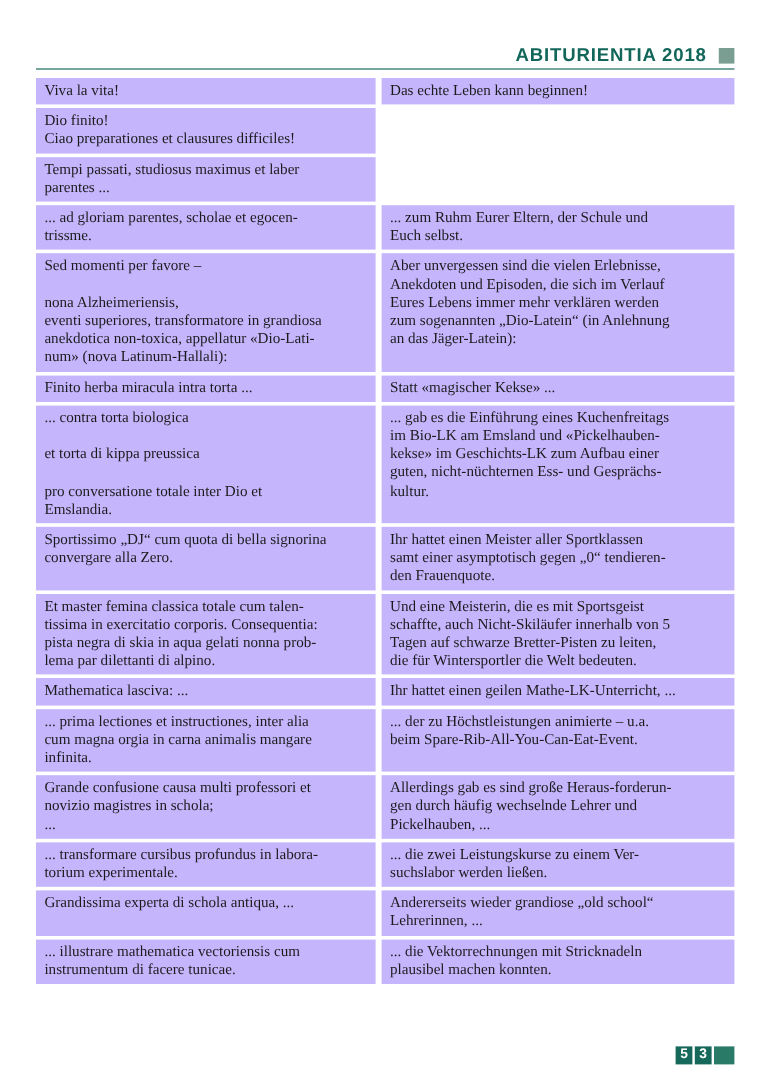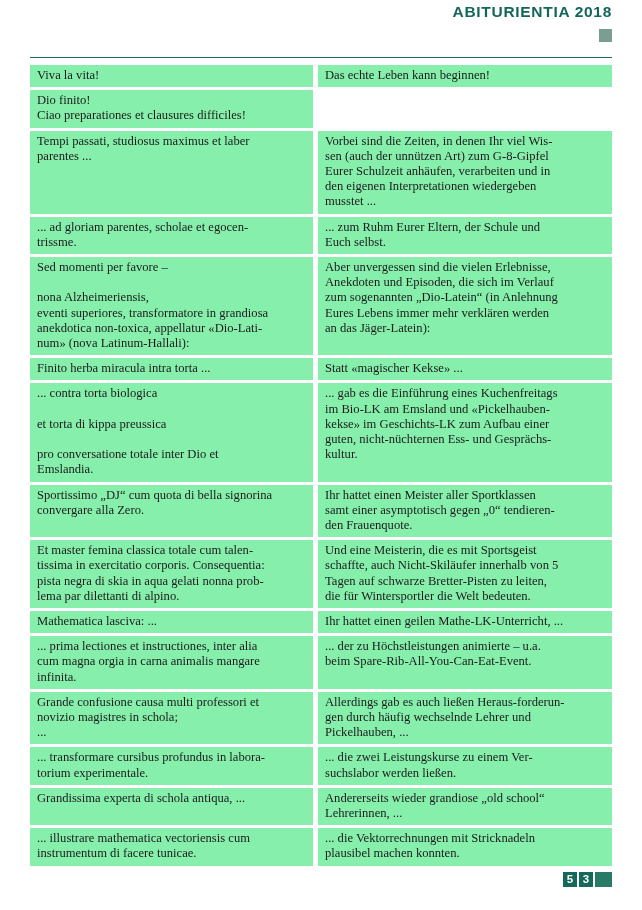--- a/index.html
+++ b/index.html
@@ -29,23 +29,22 @@
     position: absolute;
     left: 30px;
     right: 30px;
     top: 28px;
     height: 30px;
     display: flex;
     align-items: flex-end;
     justify-content: flex-end;
     gap: 10px;
     border-bottom: 1.4px solid #1c6b5b;
-    padding-bottom: 14px;
+    padding-bottom: 3px;
     box-sizing: border-box;
-    flex-direction: column;
   }
   .header-title {
     font-family: "Liberation Sans", "DejaVu Sans", sans-serif;
     font-weight: bold;
     font-size: 15.5px;
     letter-spacing: 0.7px;
     color: #12665a;
     line-height: 1;
     white-space: nowrap;
   }
@@ -67,21 +66,21 @@
     border-spacing: 0;
     table-layout: fixed;
   }
   .tbl .row {
     display: flex;
     width: 100%;
     gap: 5px;
     margin-bottom: 3px;
   }
   .cell {
-    background: #86efac;
+    background: #c4b5fd;
     box-sizing: border-box;
     padding: 3px 7px 4px 7px;
     font-size: 12.6px;
     line-height: 15.2px;
     color: #1b1b1b;
     hyphens: manual;
     overflow: hidden;
   }
   .cell.left  { width: 283px; flex: 0 0 283px; }
   .cell.right { width: 294px; flex: 0 0 294px; }
@@ -139,27 +138,20 @@
         <div class="cell left">
           <p>Dio finito!</p>
           <p>Ciao preparationes et clausures difficiles!</p>
         </div>
       </div>
       <div class="row">
         <div class="cell left">
           <p>Tempi passati, studiosus maximus et laber</p>
           <p>parentes ...</p>
         </div>
-        <div class="cell right">
-          <p>Vorbei sind die Zeiten, in denen Ihr viel Wis-</p>
-          <p>sen (auch der unnützen Art) zum G-8-Gipfel</p>
-          <p>Eurer Schulzeit anhäufen, verarbeiten und in</p>
-          <p>den eigenen Interpretationen wiedergeben</p>
-          <p>musstet ...</p>
-        </div>
       </div>
       <div class="row">
         <div class="cell left">
           <p>... ad gloriam parentes, scholae et egocen-</p>
           <p>trissme.</p>
         </div>
         <div class="cell right">
           <p>... zum Ruhm Eurer Eltern, der Schule und</p>
           <p>Euch selbst.</p>
         </div>
@@ -169,22 +161,22 @@
           <p>Sed momenti per favore –</p>
           <p class="gap">&nbsp;</p>
           <p>nona Alzheimeriensis,</p>
           <p>eventi superiores, transformatore in grandiosa</p>
           <p>anekdotica non-toxica, appellatur «Dio-Lati-</p>
           <p>num» (nova Latinum-Hallali):</p>
         </div>
         <div class="cell right">
           <p>Aber unvergessen sind die vielen Erlebnisse,</p>
           <p>Anekdoten und Episoden, die sich im Verlauf</p>
+          <p>Eures Lebens immer mehr verklären werden</p>
           <p>zum sogenannten „Dio-Latein“ (in Anlehnung</p>
-          <p>Eures Lebens immer mehr verklären werden</p>
           <p>an das Jäger-Latein):</p>
         </div>
       </div>
       <div class="row">
         <div class="cell left">
           <p>Finito herba miracula intra torta ...</p>
         </div>
         <div class="cell right">
           <p>Statt «magischer Kekse» ...</p>
         </div>
@@ -250,21 +242,21 @@
           <p>beim Spare-Rib-All-You-Can-Eat-Event.</p>
         </div>
       </div>
       <div class="row">
         <div class="cell left">
           <p>Grande confusione causa multi professori et</p>
           <p>novizio magistres in schola;</p>
           <p>...</p>
         </div>
         <div class="cell right">
-          <p>Allerdings gab es auch ließen Heraus-forderun-</p>
+          <p>Allerdings gab es sind große Heraus-forderun-</p>
           <p>gen durch häufig wechselnde Lehrer und</p>
           <p>Pickelhauben, ...</p>
         </div>
       </div>
       <div class="row">
         <div class="cell left">
           <p>... transformare cursibus profundus in labora-</p>
           <p>torium experimentale.</p>
         </div>
         <div class="cell right">

